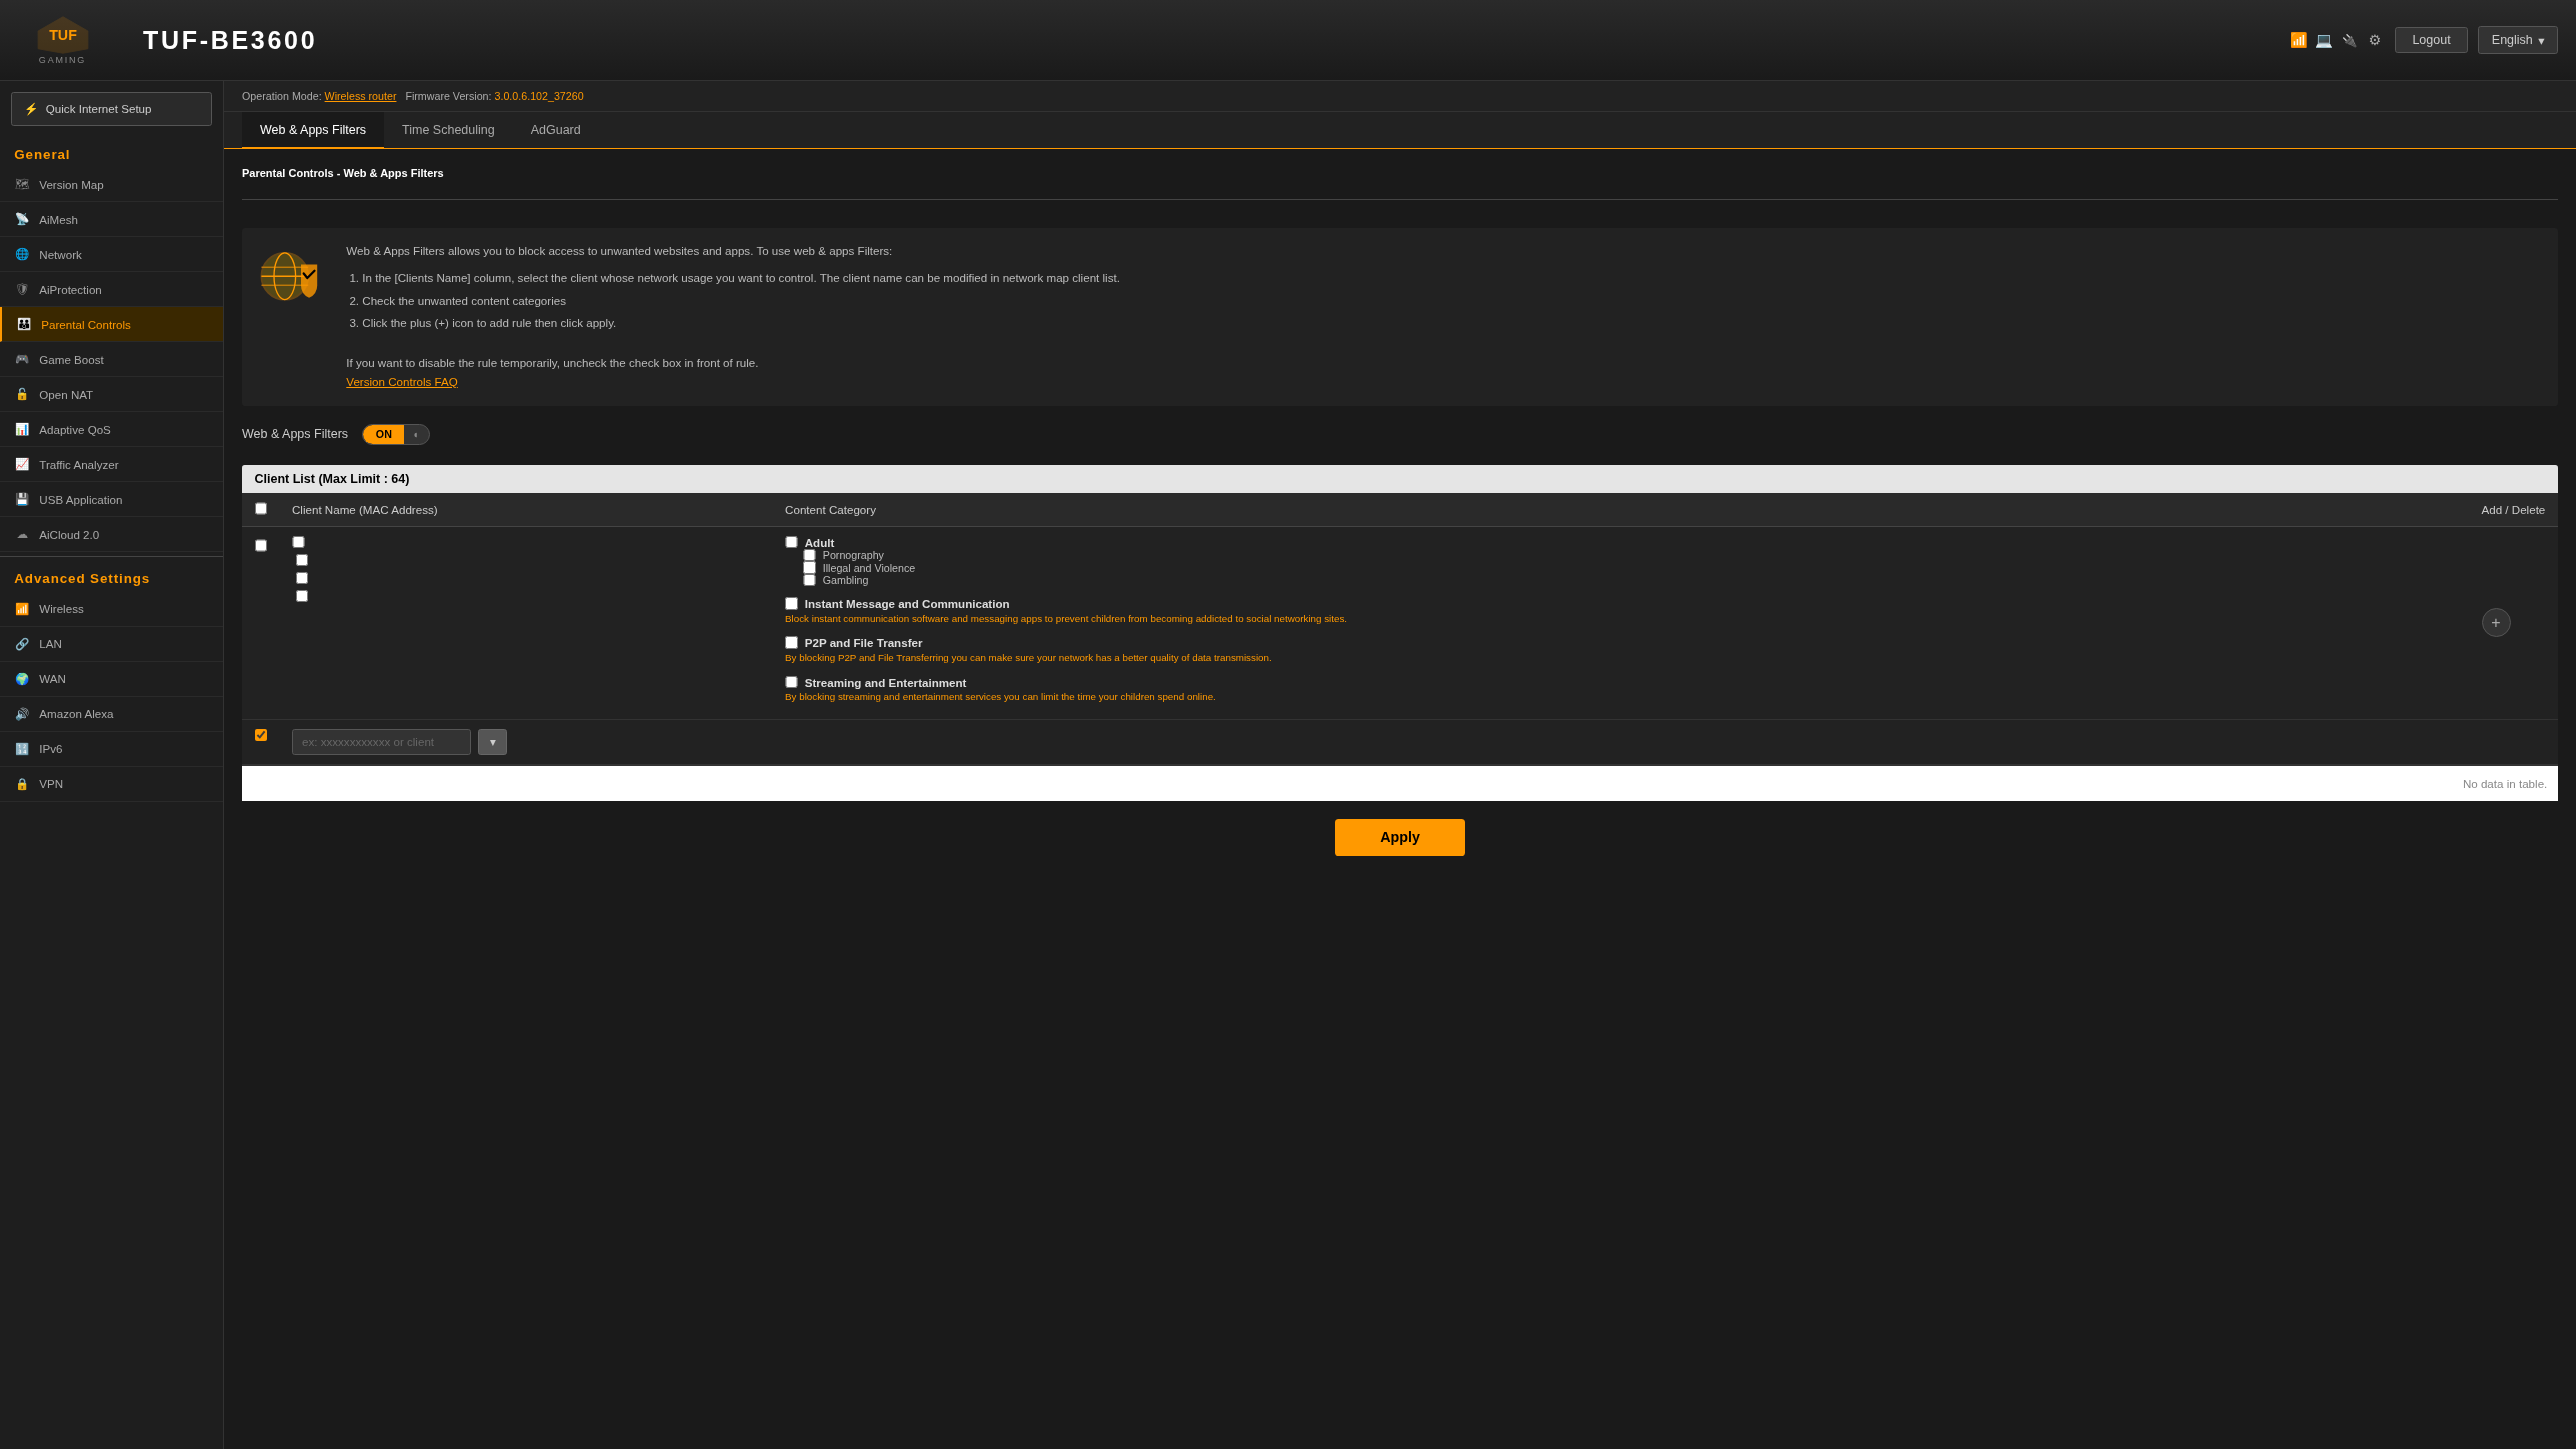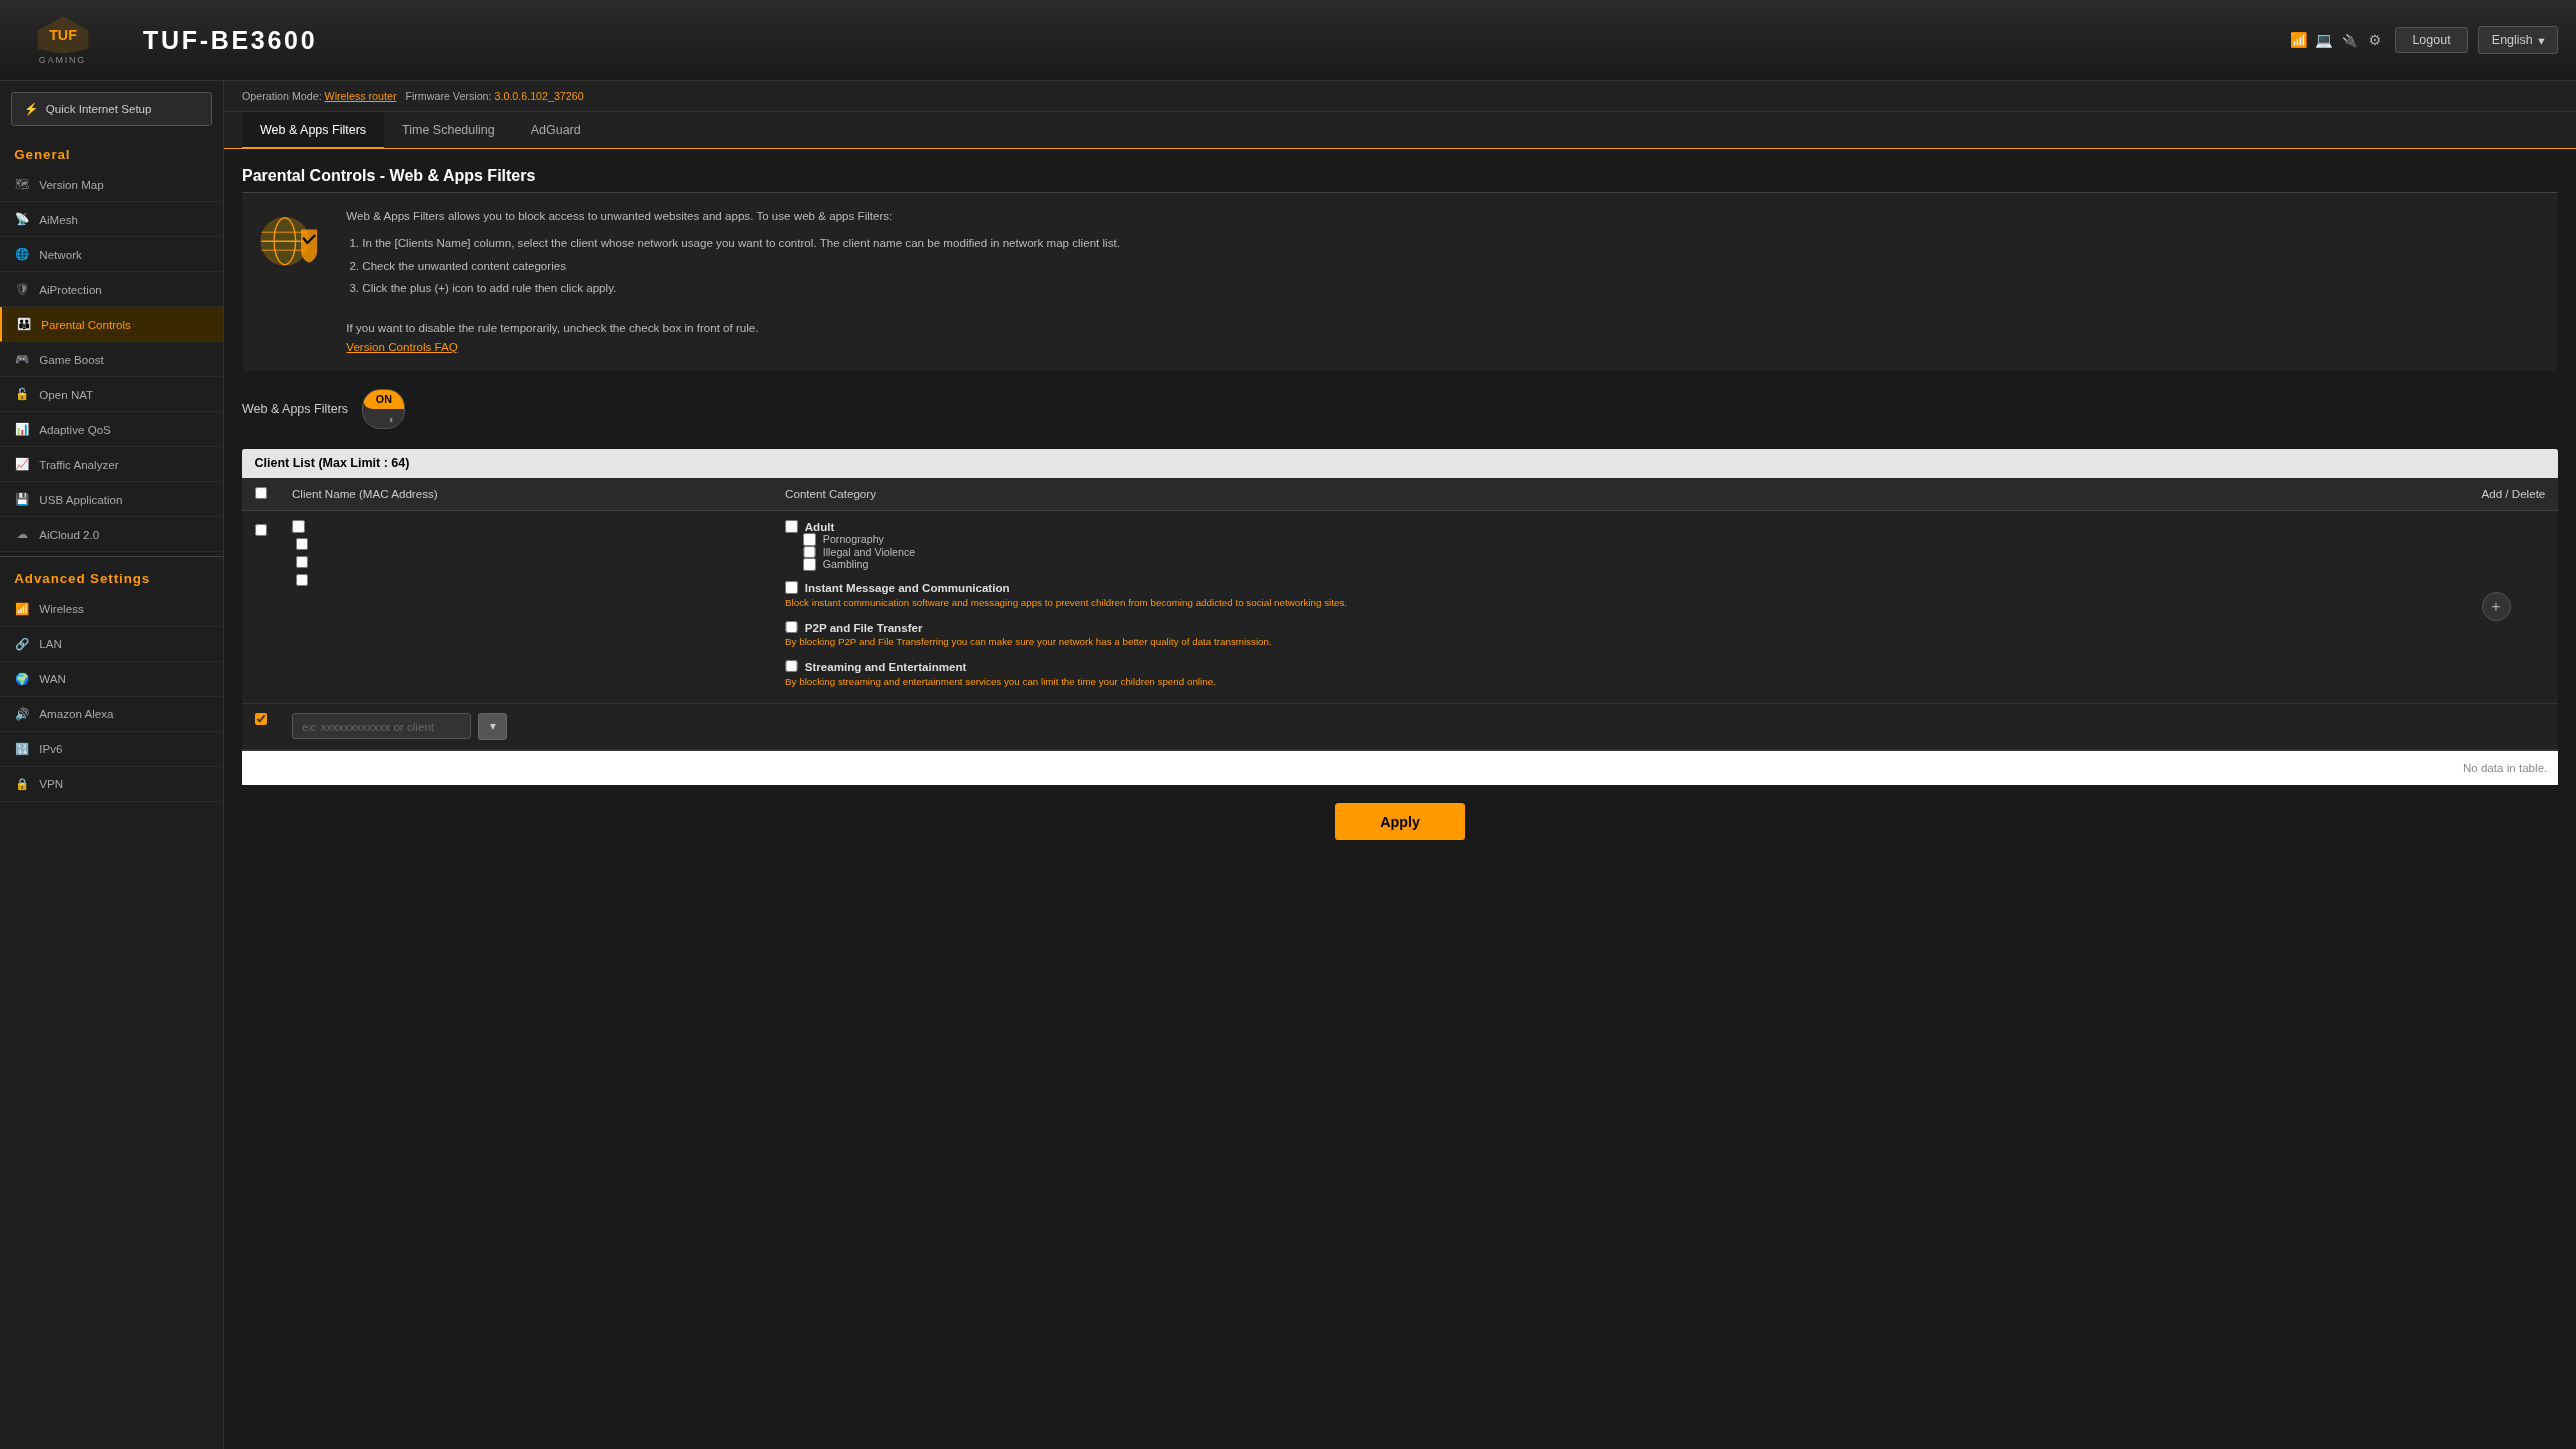--- a/index.html
+++ b/index.html
@@ -190,24 +190,24 @@
       border-bottom: 2.7px solid #f90;
       background: #1a1a1a;
     }
 
     
     .page-content {
       padding: 18px;
     }
     .page-title {
       color: #fff;
-      font-size: 16px;
+      font-size: 11px;
       font-weight: bold;
-      margin-bottom: 0;
-      padding-bottom: 7px;
+      margin-bottom: 28px;
+      padding-bottom: 20px;
       border-bottom: 0.9px solid #444;
     }
 
     
     .info-box {
       display: flex;
       gap: 18px;
       margin-bottom: 18px;
       background: #222;
       padding: 14.3px;
@@ -235,21 +235,20 @@
       font-size: 12.5px;
       color: #ccc;
     }
     .toggle-switch {
       display: flex;
       align-items: flex-end;
       background: #333;
       border-radius: 18px;
       overflow: hidden;
       border: 0.9px solid #555;
-      flex-direction: column;
     }
     .toggle-on {
       background: #f90;
       color: #000;
       padding: 3.6px 12.5px;
       font-weight: bold;
       font-size: 10.7px;
       border-radius: 14.3px 0 0 14.3px;
     }
     .toggle-off-icon {

